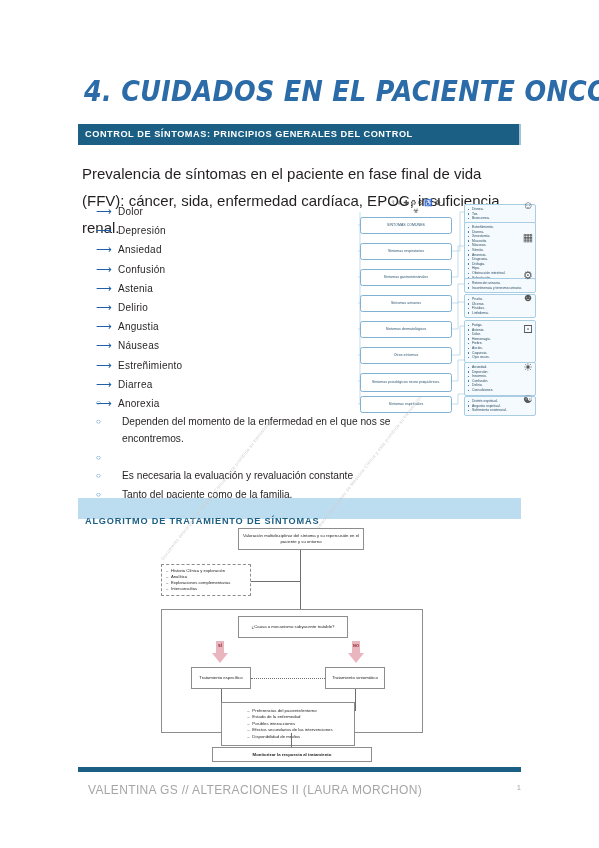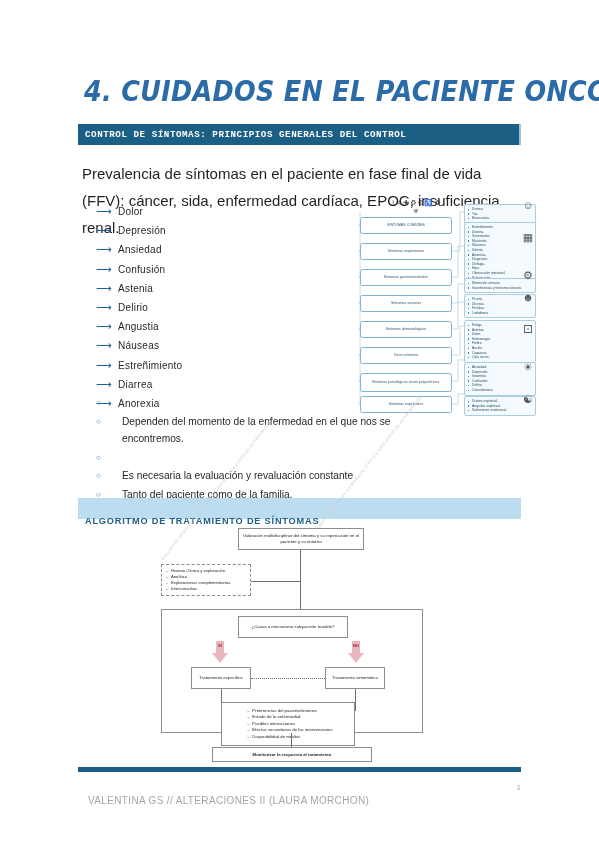--- a/index.html
+++ b/index.html
@@ -26,21 +26,20 @@
     transform-origin:left top;
     white-space:nowrap;
   }
 
   
   .bar-dark{
     position:absolute;left:78px;top:124px;width:443px;height:21px;
     background:#1b5f84;
     border-right:2px solid #9fc4da;
     box-sizing:border-box;
-    font-family:Liberation Mono, monospace;
   }
   .bar-dark .bar-label{
     position:absolute;left:7px;top:4.5px;
     font-size:9.2px;font-weight:700;color:#ffffff;letter-spacing:.55px;
     white-space:nowrap;
   }
   .bar-light{
     position:absolute;left:78px;top:498px;width:443px;height:21px;
     background:#bcdcef;
     box-sizing:border-box;
@@ -168,21 +167,21 @@
     transform:rotate(-52deg);transform-origin:left top;
     font-size:4.6px;color:#cfcfcf;white-space:nowrap;letter-spacing:.3px;
   }
 
   
   .footer-rule{
     position:absolute;left:78px;top:767px;width:443px;height:5px;background:#1b5f84;
   }
   .footer-txt{
     position:absolute;left:88px;top:783px;
-    font-size:10px;color:#a6a6a6;letter-spacing:.35px;white-space:nowrap;margin-top:12px;
+    font-size:12px;color:#a6a6a6;letter-spacing:.35px;white-space:nowrap;
   }
   .footer-num{
     position:absolute;left:503px;top:783px;width:18px;text-align:right;
     font-size:7.6px;color:#a6a6a6;
   }
 </style>
 </head>
 <body>
 
 <div class="page">

